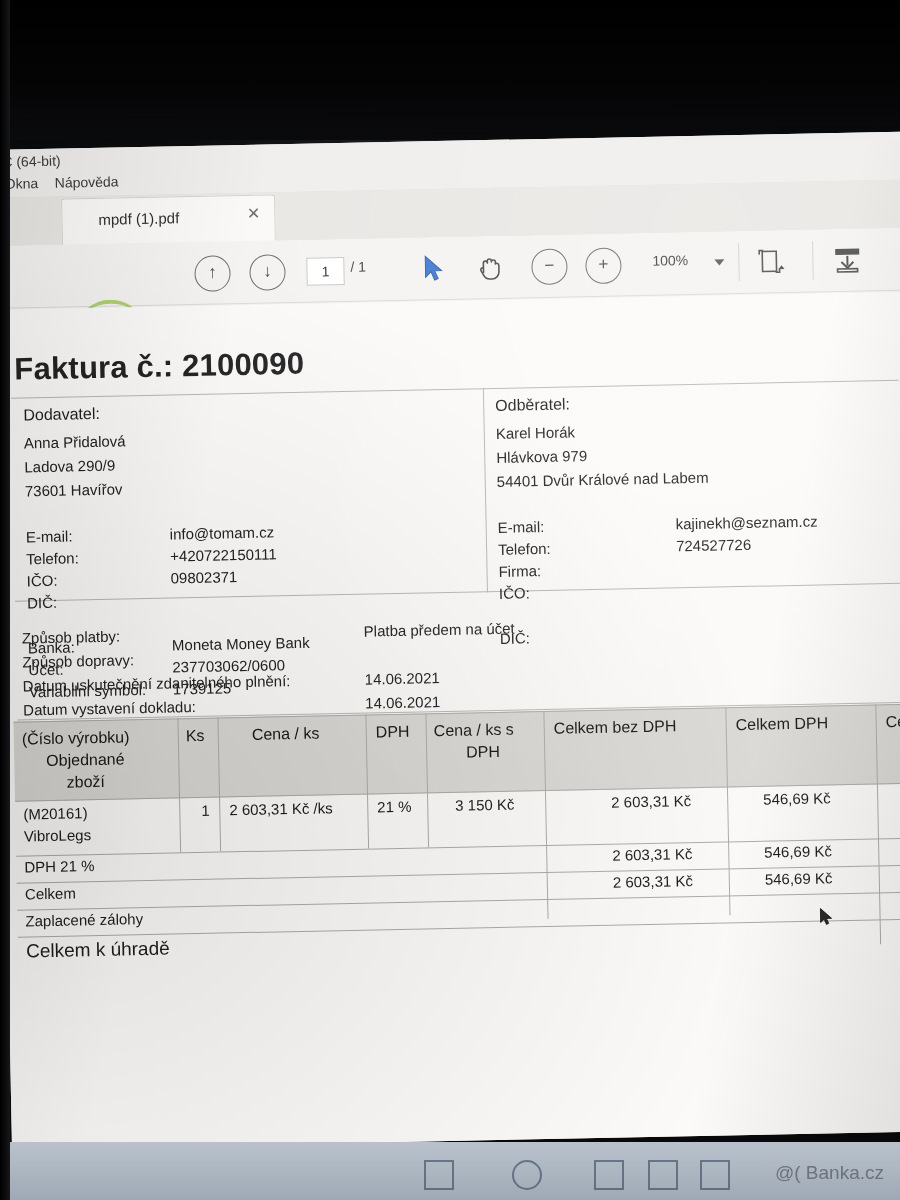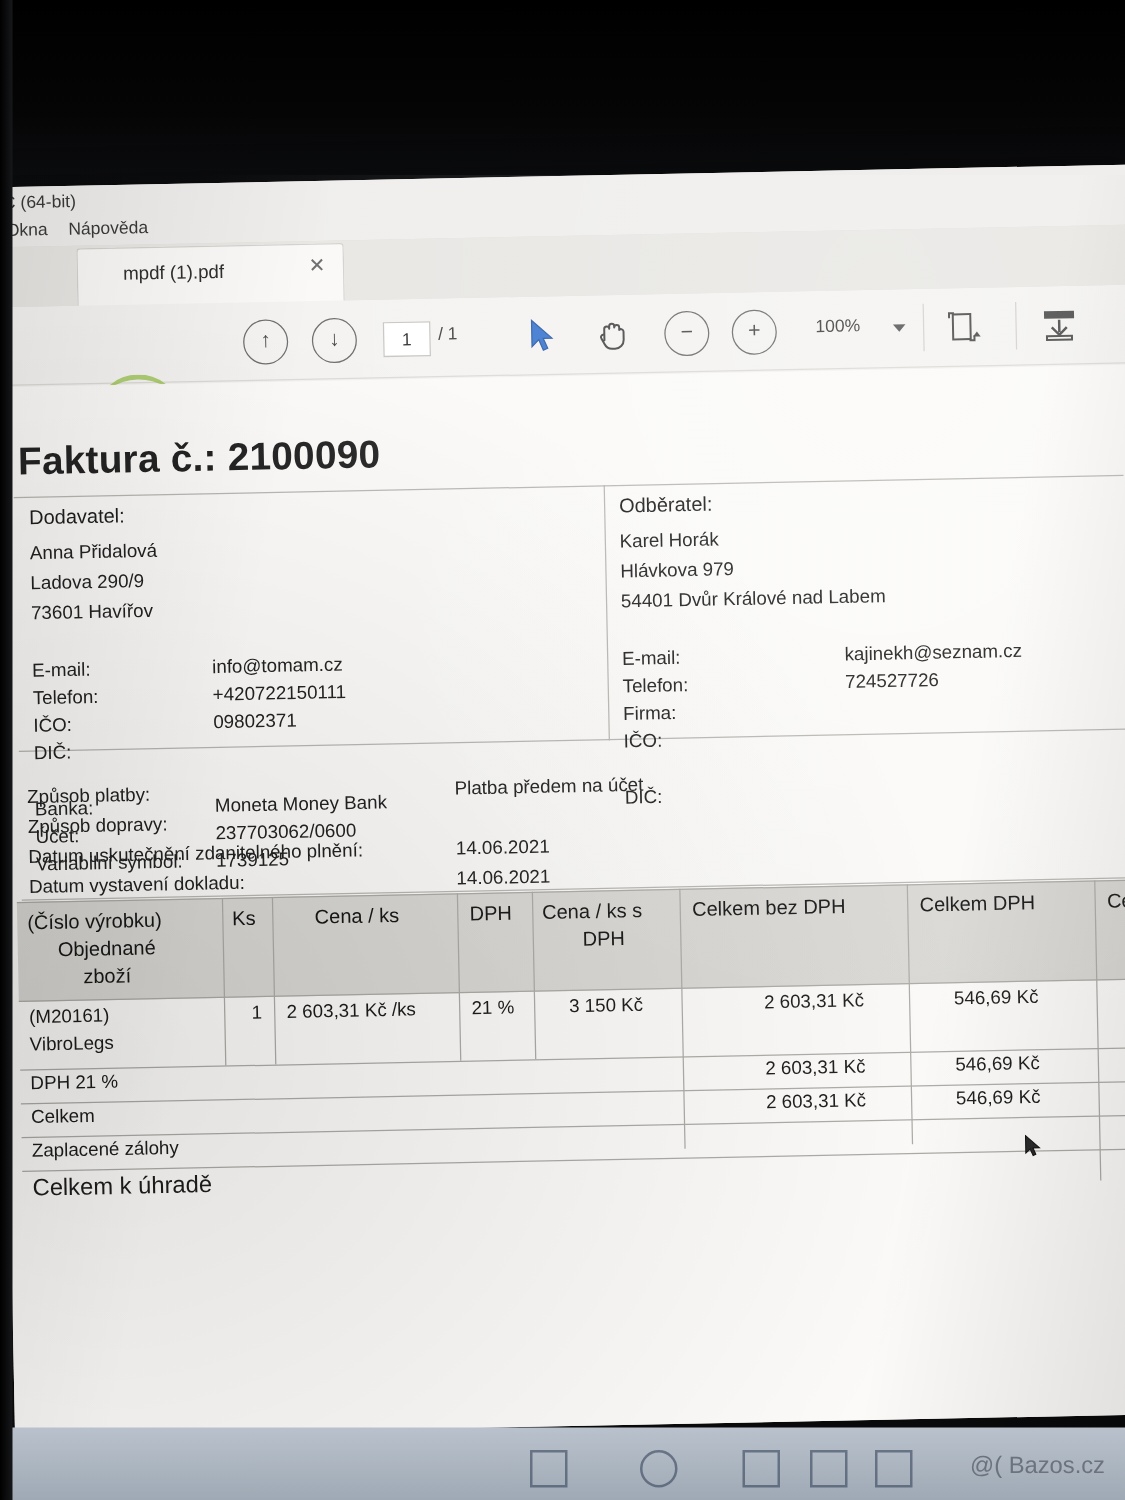--- a/index.html
+++ b/index.html
@@ -560,16 +560,16 @@
   <div class="bezel-left"></div>
 
   <div class="taskbar">
     <div class="tb-tile" style="left:424px;"></div>
     <div class="tb-tile" style="left:512px; border-radius:50%;"></div>
     <div class="tb-tile" style="left:594px;"></div>
     <div class="tb-tile" style="left:648px;"></div>
     <div class="tb-tile" style="left:700px;"></div>
   </div>
 
-  <div class="watermark">@( Bazos.cz</div>
+  <div class="watermark">@( Banka.cz</div>
 
   <div class="glare"></div>
 </div>
 
 </body></html>

